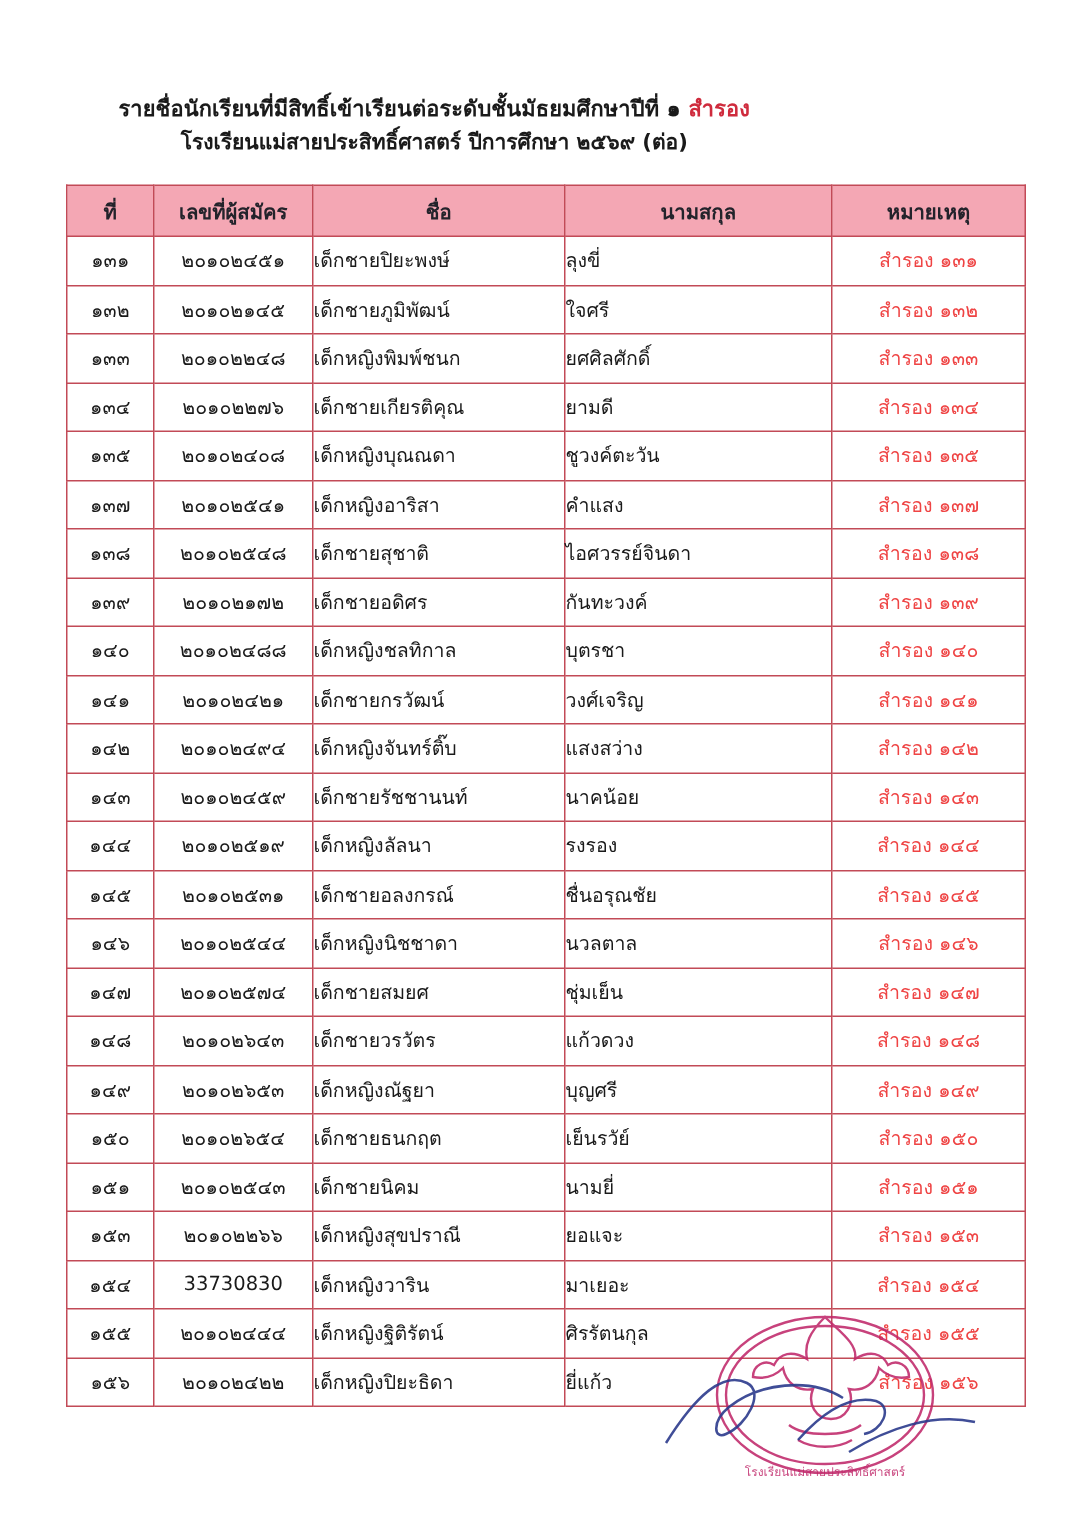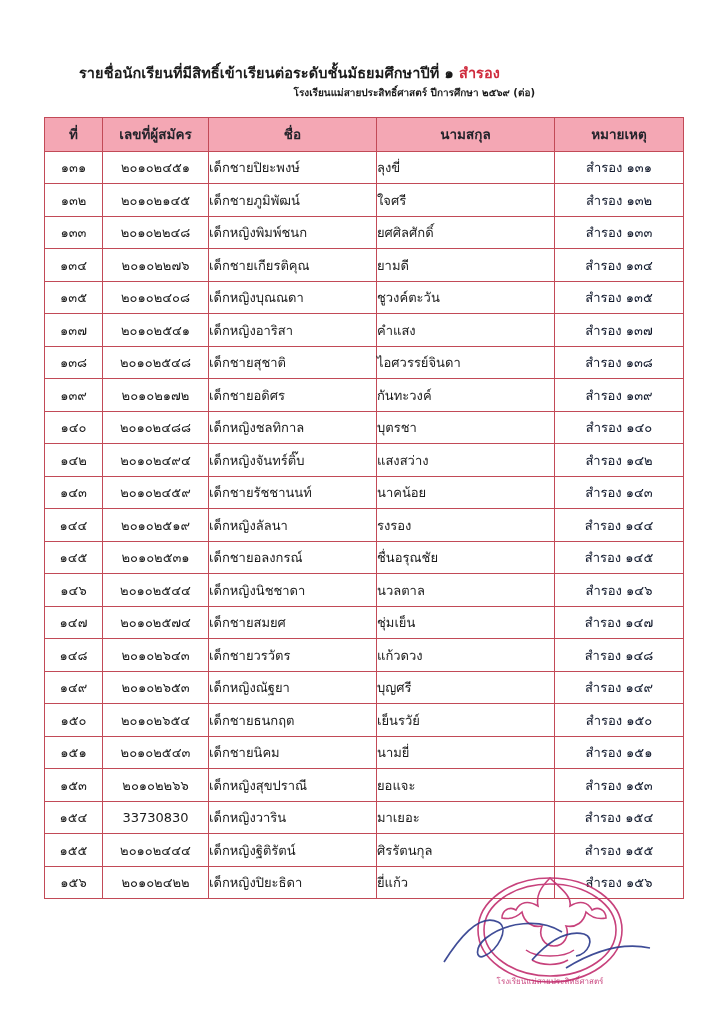--- a/index.html
+++ b/index.html
@@ -28,24 +28,23 @@
   }
   .title-line-1 {
     font-size: 14.5px;
     font-weight: bold;
     letter-spacing: 0.1px;
   }
   .title-line-1 .accent {
     color: #cf2b3d;
   }
   .title-line-2 {
-    font-size: 10px;
+    font-size: 14px;
     font-weight: bold;
     margin-top: 1px;
-    text-align: right;
   }
   table.roster {
     margin-top: 16px;
     width: 100%;
     border-collapse: collapse;
     table-layout: fixed;
   }
   table.roster th, table.roster td {
     border: 1px solid #c24a57;
     font-size: 13px;
@@ -68,21 +67,21 @@
   col.c-note    { width: 129px; }
 
   td.no, td.appno, td.note {
     text-align: center;
   }
   td.name, td.surname {
     text-align: left;
     padding-left: 10px;
   }
   td.note {
-    color: #0f172a;
+    color: #ef4444;
   }
   .seal {
     position: absolute;
     left: 466px;
     top: 862px;
     width: 168px;
     height: 130px;
     pointer-events: none;
   }
   .sig {
@@ -179,20 +178,27 @@
           <td class="note">สำรอง ๑๓๙</td>
         </tr>
         <tr>
           <td class="no">๑๔๐</td>
           <td class="appno">๒๐๑๐๒๔๘๘</td>
           <td class="name">เด็กหญิงชลทิกาล</td>
           <td class="surname">บุตรชา</td>
           <td class="note">สำรอง ๑๔๐</td>
         </tr>
         <tr>
+          <td class="no">๑๔๑</td>
+          <td class="appno">๒๐๑๐๒๔๒๑</td>
+          <td class="name">เด็กชายกรวัฒน์</td>
+          <td class="surname">วงศ์เจริญ</td>
+          <td class="note">สำรอง ๑๔๑</td>
+        </tr>
+        <tr>
           <td class="no">๑๔๒</td>
           <td class="appno">๒๐๑๐๒๔๙๔</td>
           <td class="name">เด็กหญิงจันทร์ติ๊บ</td>
           <td class="surname">แสงสว่าง</td>
           <td class="note">สำรอง ๑๔๒</td>
         </tr>
         <tr>
           <td class="no">๑๔๓</td>
           <td class="appno">๒๐๑๐๒๔๕๙</td>
           <td class="name">เด็กชายรัชชานนท์</td>

